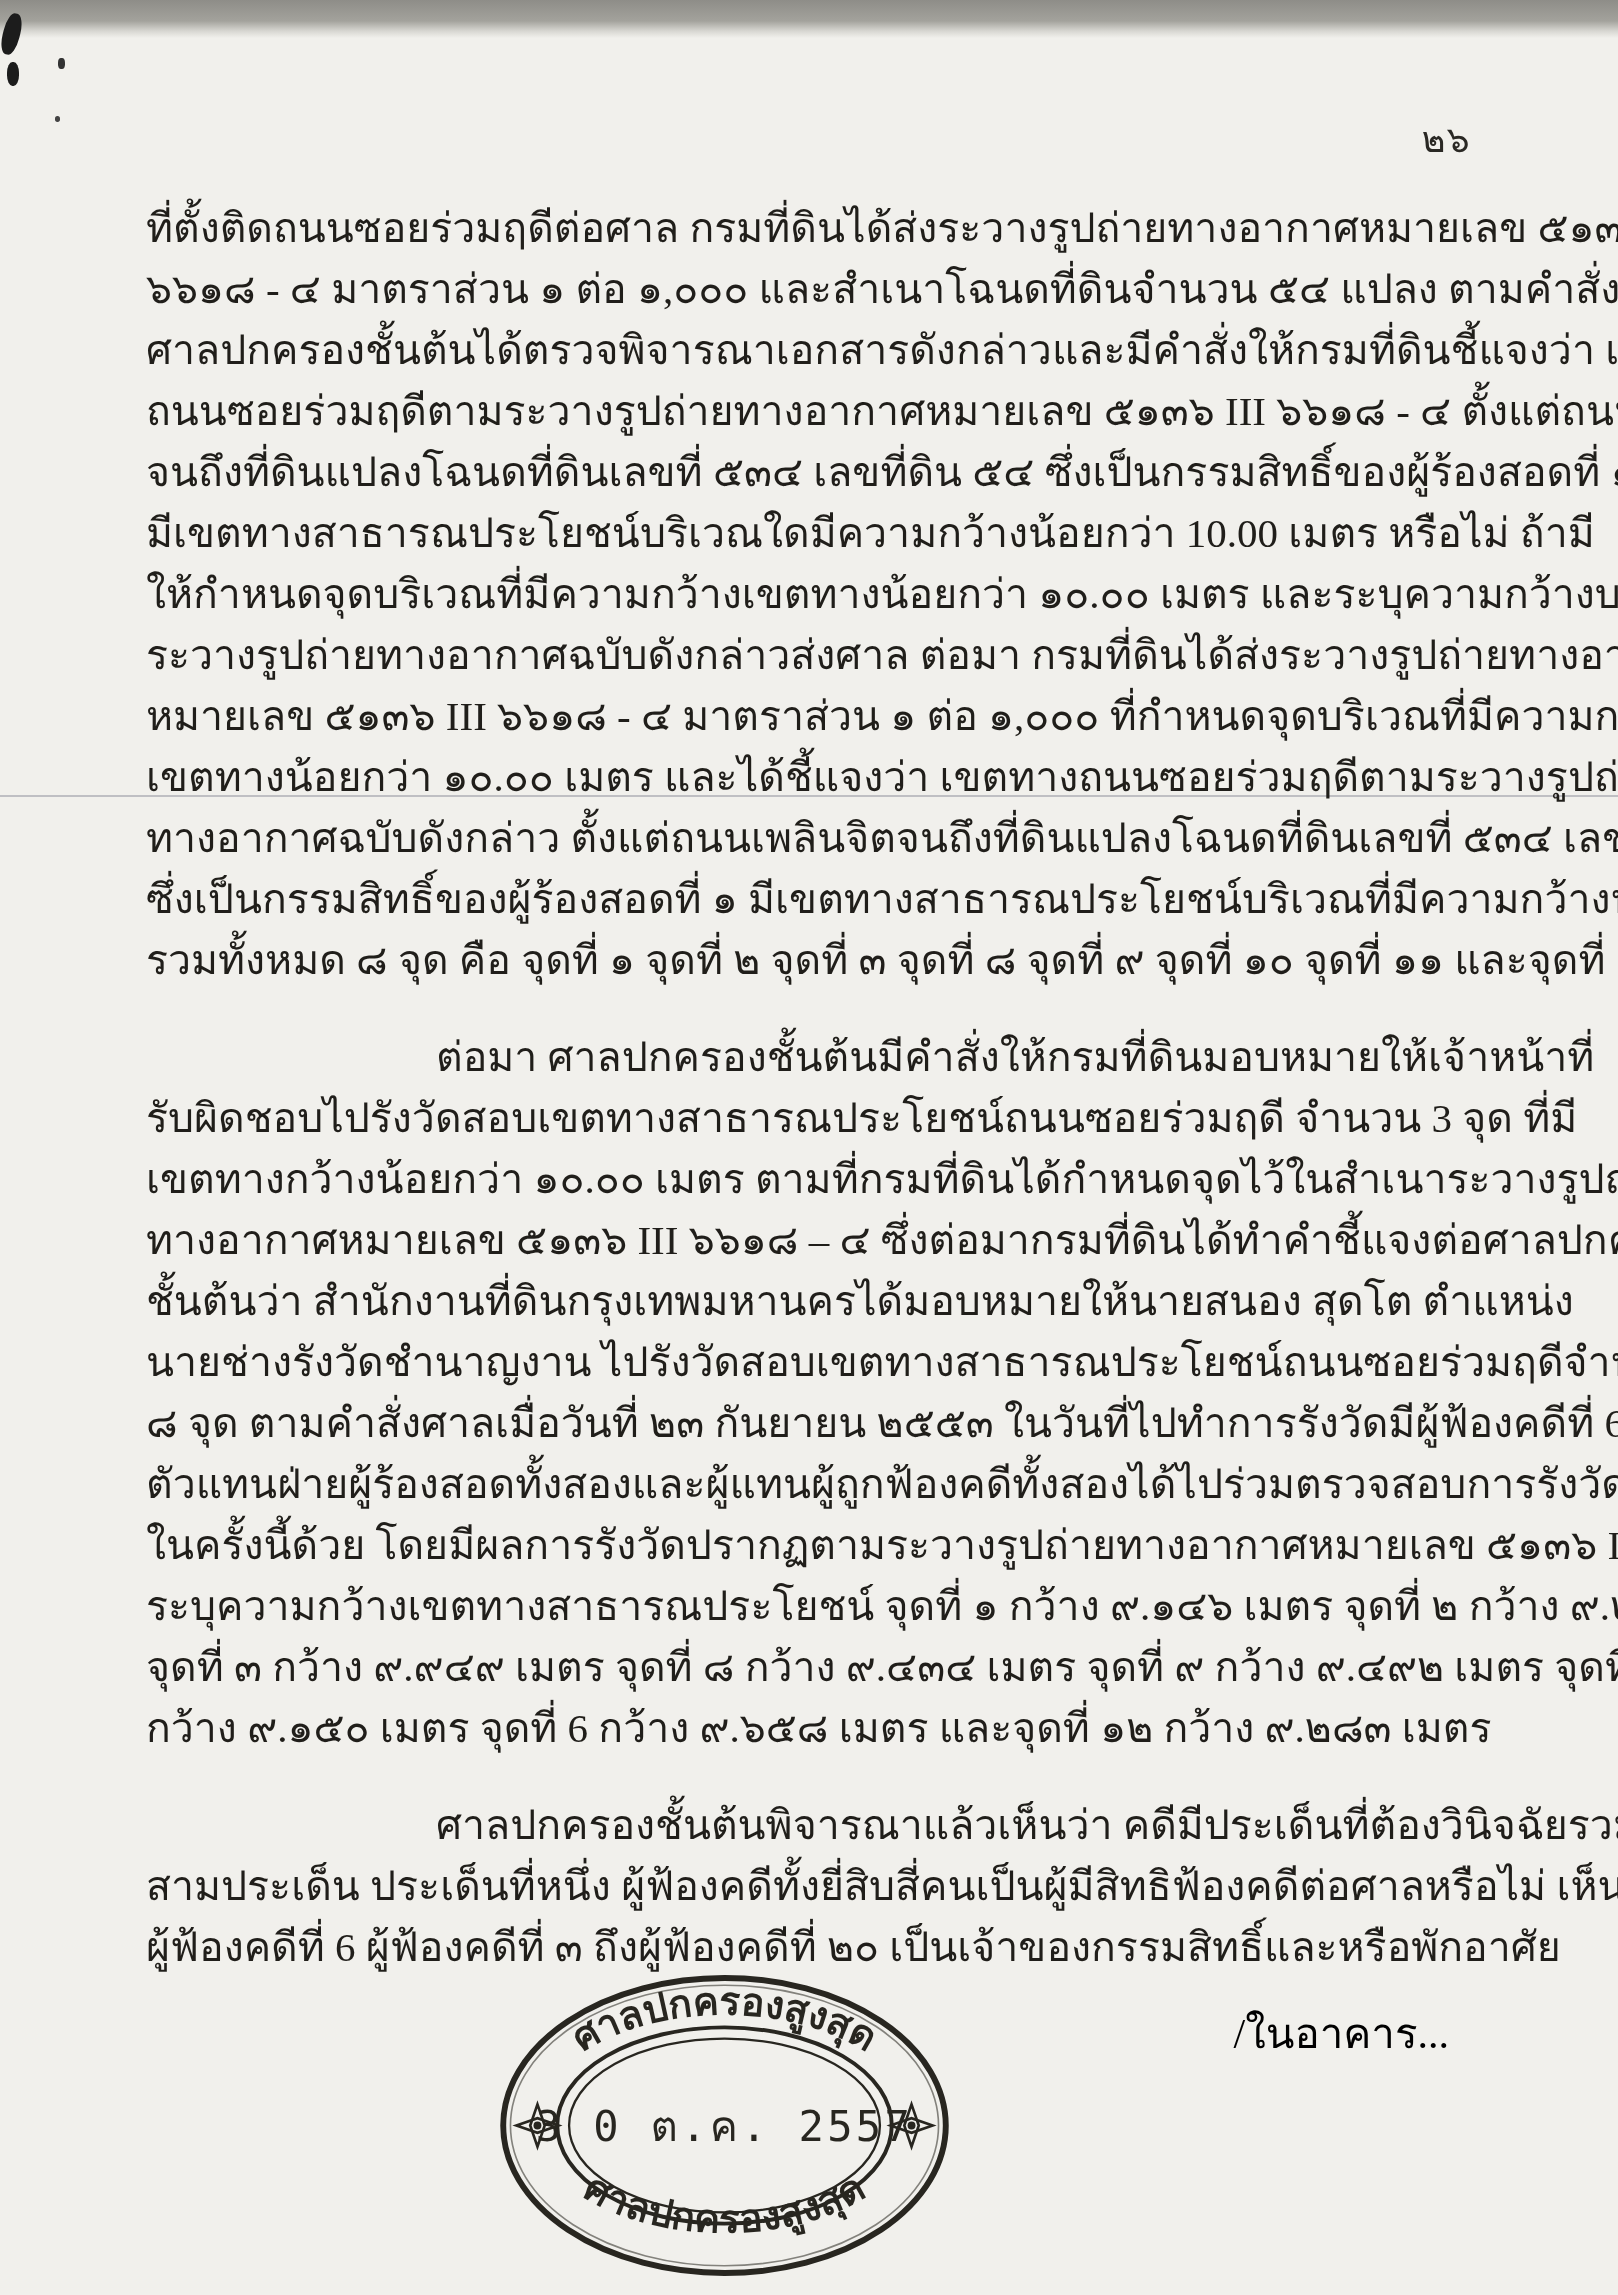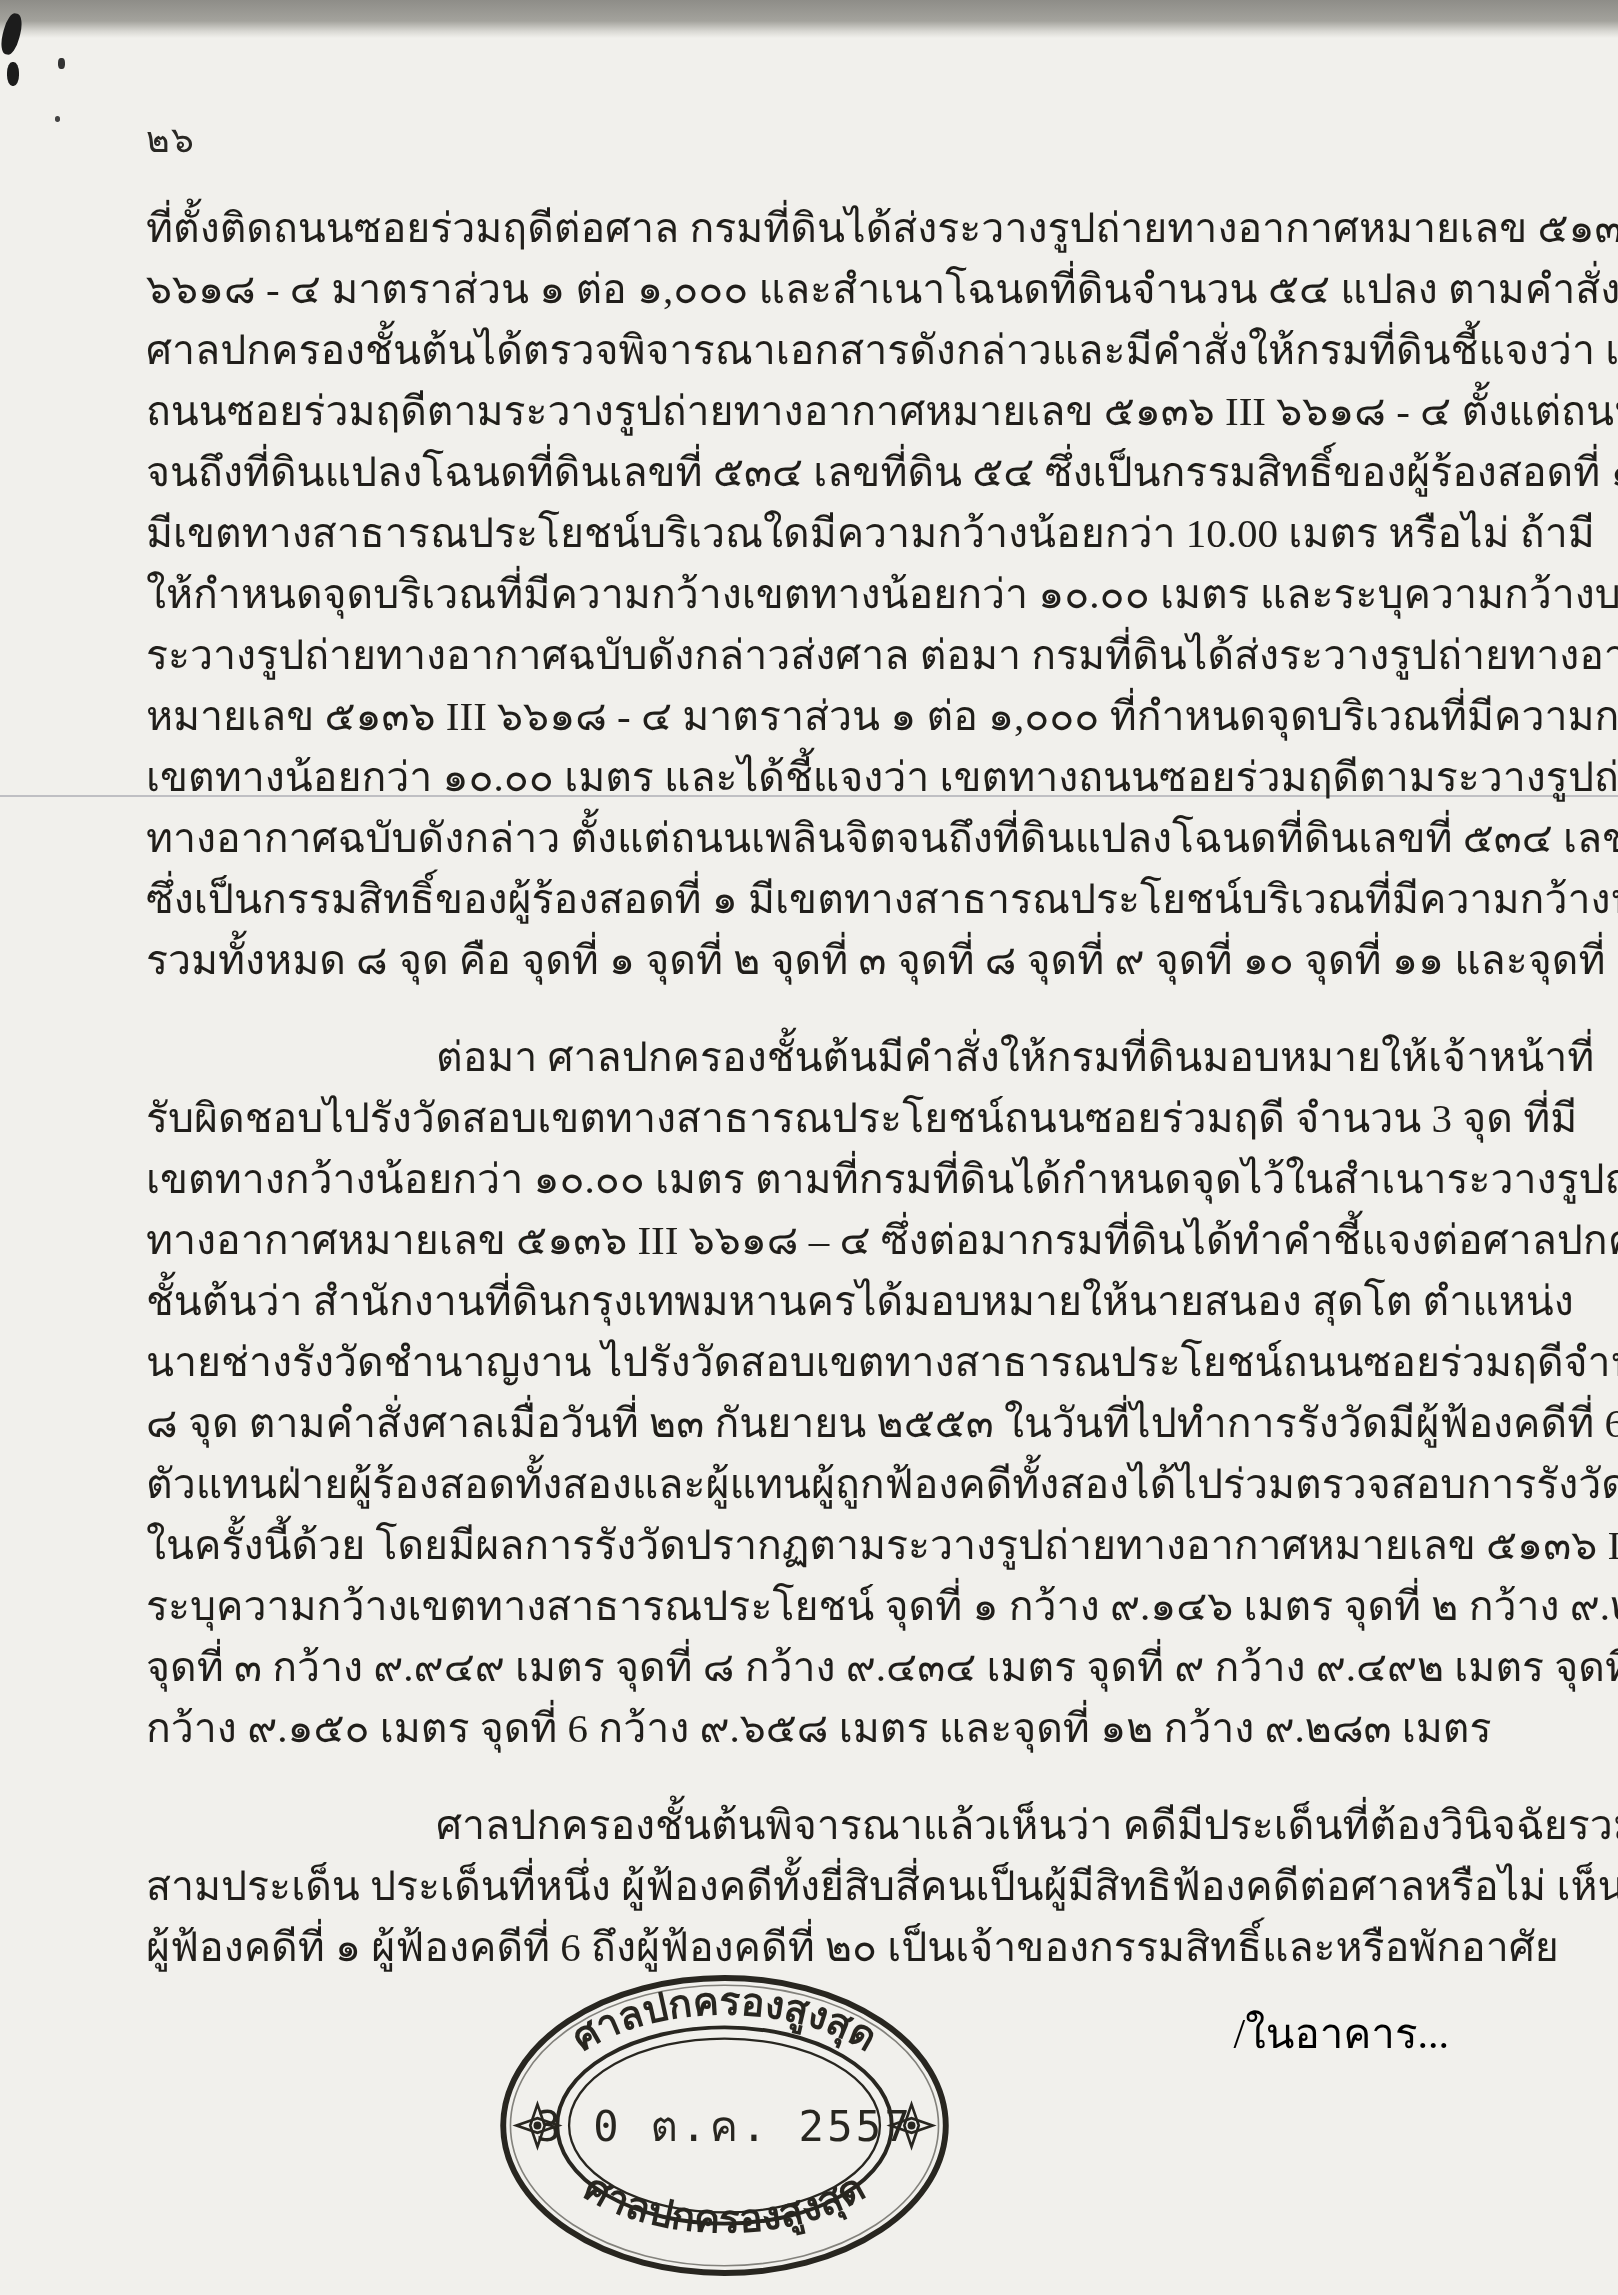--- a/index.html
+++ b/index.html
@@ -21,21 +21,21 @@
   .speck.s2{left:6.6px;top:62px;width:12px;height:24px;}
   .speck.s3{left:58px;top:58px;width:6.6px;height:10.5px;background:#333;}
   .speck.s4{left:55px;top:116px;width:5.3px;height:6px;background:#444;}
   .scanline{
     position:absolute;left:0;right:0;top:795px;height:2px;
     background:rgba(110,110,128,.38);
   }
   
   .page-number{
     position:absolute;left:146px;width:1325px;top:111px;
-    text-align:left;font-size:36px;letter-spacing:1.3px;color:#2a2824;
+    text-align:right;font-size:36px;letter-spacing:1.3px;color:#2a2824;
   }
   
   .body-text{
     position:absolute;left:146px;top:198px;width:1344px;
     font-size:41px;line-height:61px;
   }
   .body-text .line{white-space:nowrap;}
   .body-text .line.indent{padding-left:290px;margin-top:36px;}
   
   .stamp{
@@ -95,21 +95,21 @@
       <div class="line">ชั้นต้นว่า สำนักงานที่ดินกรุงเทพมหานครได้มอบหมายให้นายสนอง  สุดโต ตำแหน่ง</div>
       <div class="line">นายช่างรังวัดชำนาญงาน ไปรังวัดสอบเขตทางสาธารณประโยชน์ถนนซอยร่วมฤดีจำนวน</div>
       <div class="line">๘ จุด ตามคำสั่งศาลเมื่อวันที่ ๒๓ กันยายน ๒๕๕๓ ในวันที่ไปทำการรังวัดมีผู้ฟ้องคดีที่ 6</div>
       <div class="line">ตัวแทนฝ่ายผู้ร้องสอดทั้งสองและผู้แทนผู้ถูกฟ้องคดีทั้งสองได้ไปร่วมตรวจสอบการรังวัด</div>
       <div class="line">ในครั้งนี้ด้วย โดยมีผลการรังวัดปรากฏตามระวางรูปถ่ายทางอากาศหมายเลข ๕๑๓๖ III ๖๖๑๘ – ๔</div>
       <div class="line">ระบุความกว้างเขตทางสาธารณประโยชน์ จุดที่ ๑ กว้าง ๙.๑๔๖ เมตร จุดที่ ๒ กว้าง ๙.๒๐๗ เมตร</div>
       <div class="line">จุดที่ ๓ กว้าง ๙.๙๔๙ เมตร จุดที่ ๘ กว้าง ๙.๔๓๔ เมตร จุดที่ ๙ กว้าง ๙.๔๙๒ เมตร จุดที่ ๑๐</div>
       <div class="line">กว้าง ๙.๑๕๐ เมตร จุดที่ 6 กว้าง ๙.๖๕๘ เมตร และจุดที่ ๑๒ กว้าง ๙.๒๘๓ เมตร</div>
       <div class="line indent">ศาลปกครองชั้นต้นพิจารณาแล้วเห็นว่า คดีมีประเด็นที่ต้องวินิจฉัยรวม</div>
       <div class="line">สามประเด็น ประเด็นที่หนึ่ง ผู้ฟ้องคดีทั้งยี่สิบสี่คนเป็นผู้มีสิทธิฟ้องคดีต่อศาลหรือไม่  เห็นว่า</div>
-      <div class="line">ผู้ฟ้องคดีที่ ๑ ผู้ฟ้องคดีที่ 6 ถึงผู้ฟ้องคดีที่ ๒๐ เป็นเจ้าของกรรมสิทธิ์และหรือพักอาศัย</div>
+      <div class="line">ผู้ฟ้องคดีที่ 6 ผู้ฟ้องคดีที่ ๓ ถึงผู้ฟ้องคดีที่ ๒๐ เป็นเจ้าของกรรมสิทธิ์และหรือพักอาศัย</div>
     </div>
 
   <svg class="stamp" viewBox="0 0 700 466" xmlns="http://www.w3.org/2000/svg" xmlns:xlink="http://www.w3.org/1999/xlink">
     <defs>
       <path id="arc-top" d="M 79,177 A 288,170 0 0 1 621,177"></path>
       <path id="arc-bottom" d="M 82,290 A 285,160 0 0 0 618,290"></path>
     </defs>
 
     <ellipse cx="350" cy="233" rx="336" ry="224" fill="none" stroke="#17150f" stroke-width="9"></ellipse>
     <ellipse cx="350" cy="233" rx="325" ry="213" fill="none" stroke="#17150f" stroke-width="2.5" opacity=".55"></ellipse>

